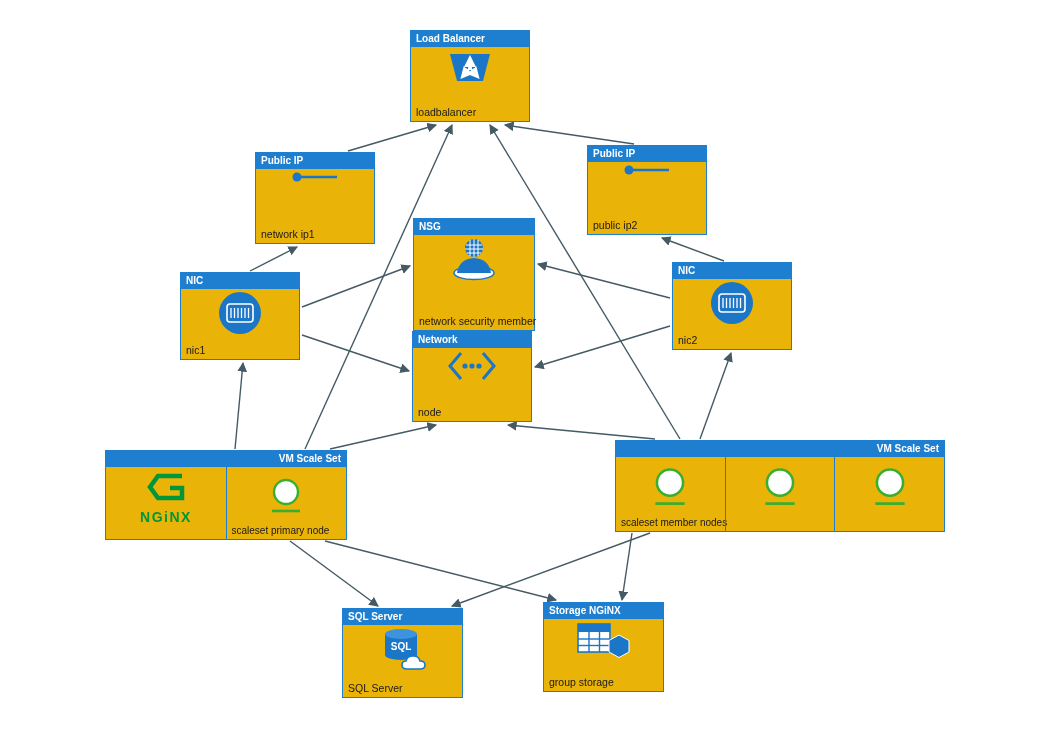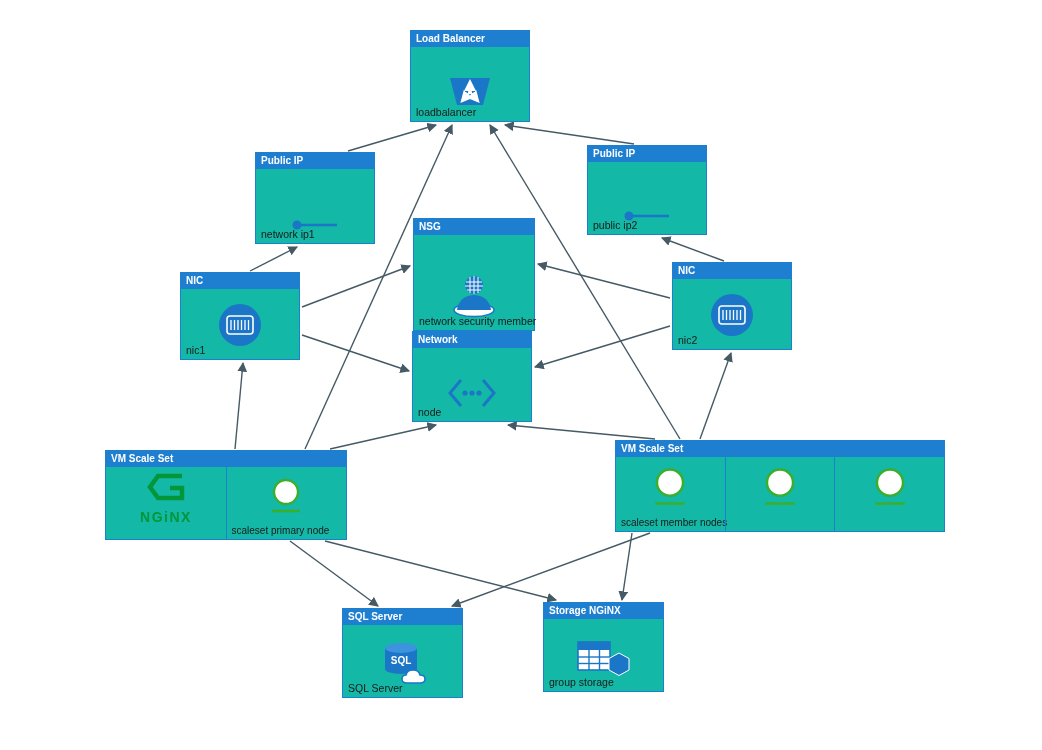--- a/index.html
+++ b/index.html
@@ -4,31 +4,31 @@
 <style>
   * { box-sizing: border-box; margin: 0; padding: 0; }
   html,body { background:#ffffff; }
   body {
     width:1042px; height:750px; position:relative; overflow:hidden;
     font-family:"Liberation Sans", sans-serif;
   }
   #canvas { position:absolute; inset:0; width:1042px; height:750px; }
   #edge-layer { position:absolute; left:0; top:0; z-index:0; }
   .node {
-    position:absolute; background:#14b8a6; border:1.5px solid #1e7fd1;
+    position:absolute; background:#eab308; border:1.5px solid #1e7fd1;
     z-index:1; display:flex; flex-direction:column;
   }
   .node-header {
     background:#1e7fd1; color:#ffffff; font-weight:bold; font-size:10px;
     line-height:13px; padding:1px 5px 2px 5px; flex:0 0 auto; white-space:nowrap;
   }
-  .node-header.centered { text-align:left; }
+  .node-header.centered { text-align:right; }
   .node-body {
     flex:1; position:relative; display:flex;
-    align-items:flex-end; justify-content:center;
+    align-items:flex-start; justify-content:center;
   }
   .node-body .icon { margin-bottom:10px; }
   .node-label {
     position:absolute; left:5px; bottom:3px; font-size:10.5px; color:#1a1a1a;
     white-space:nowrap;
   }
   .cells { flex:1; display:flex; }
   .cell {
     flex:1; position:relative; display:flex;
     align-items:center; justify-content:center;

